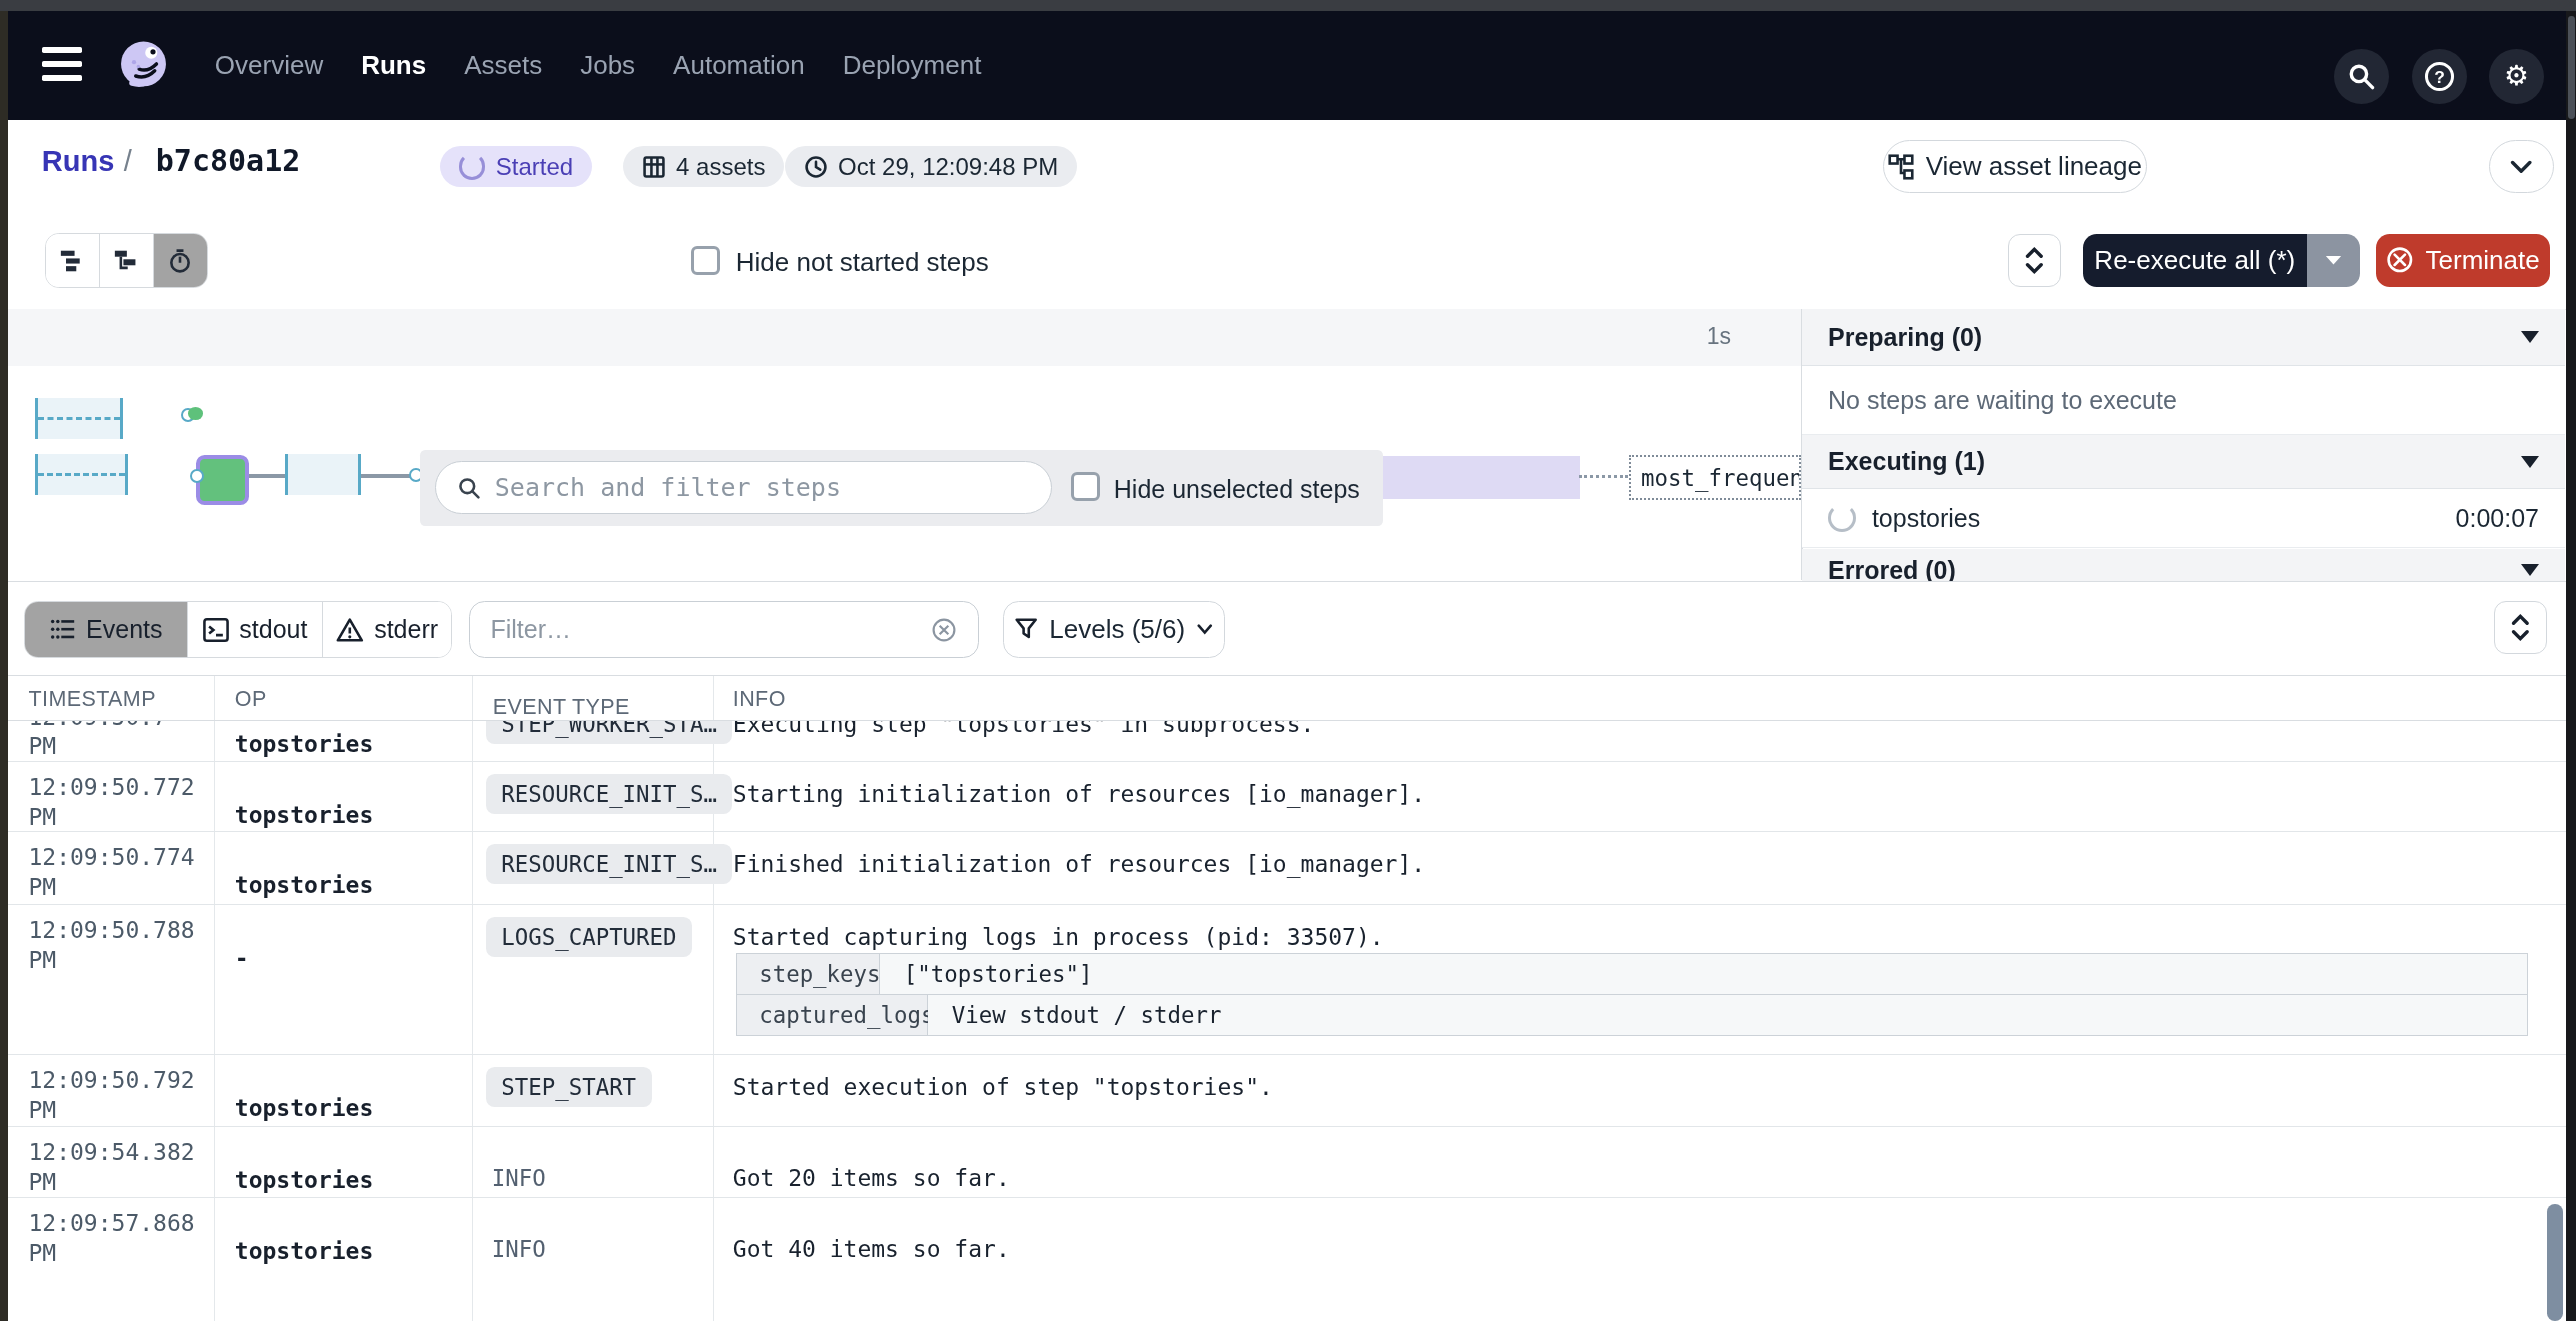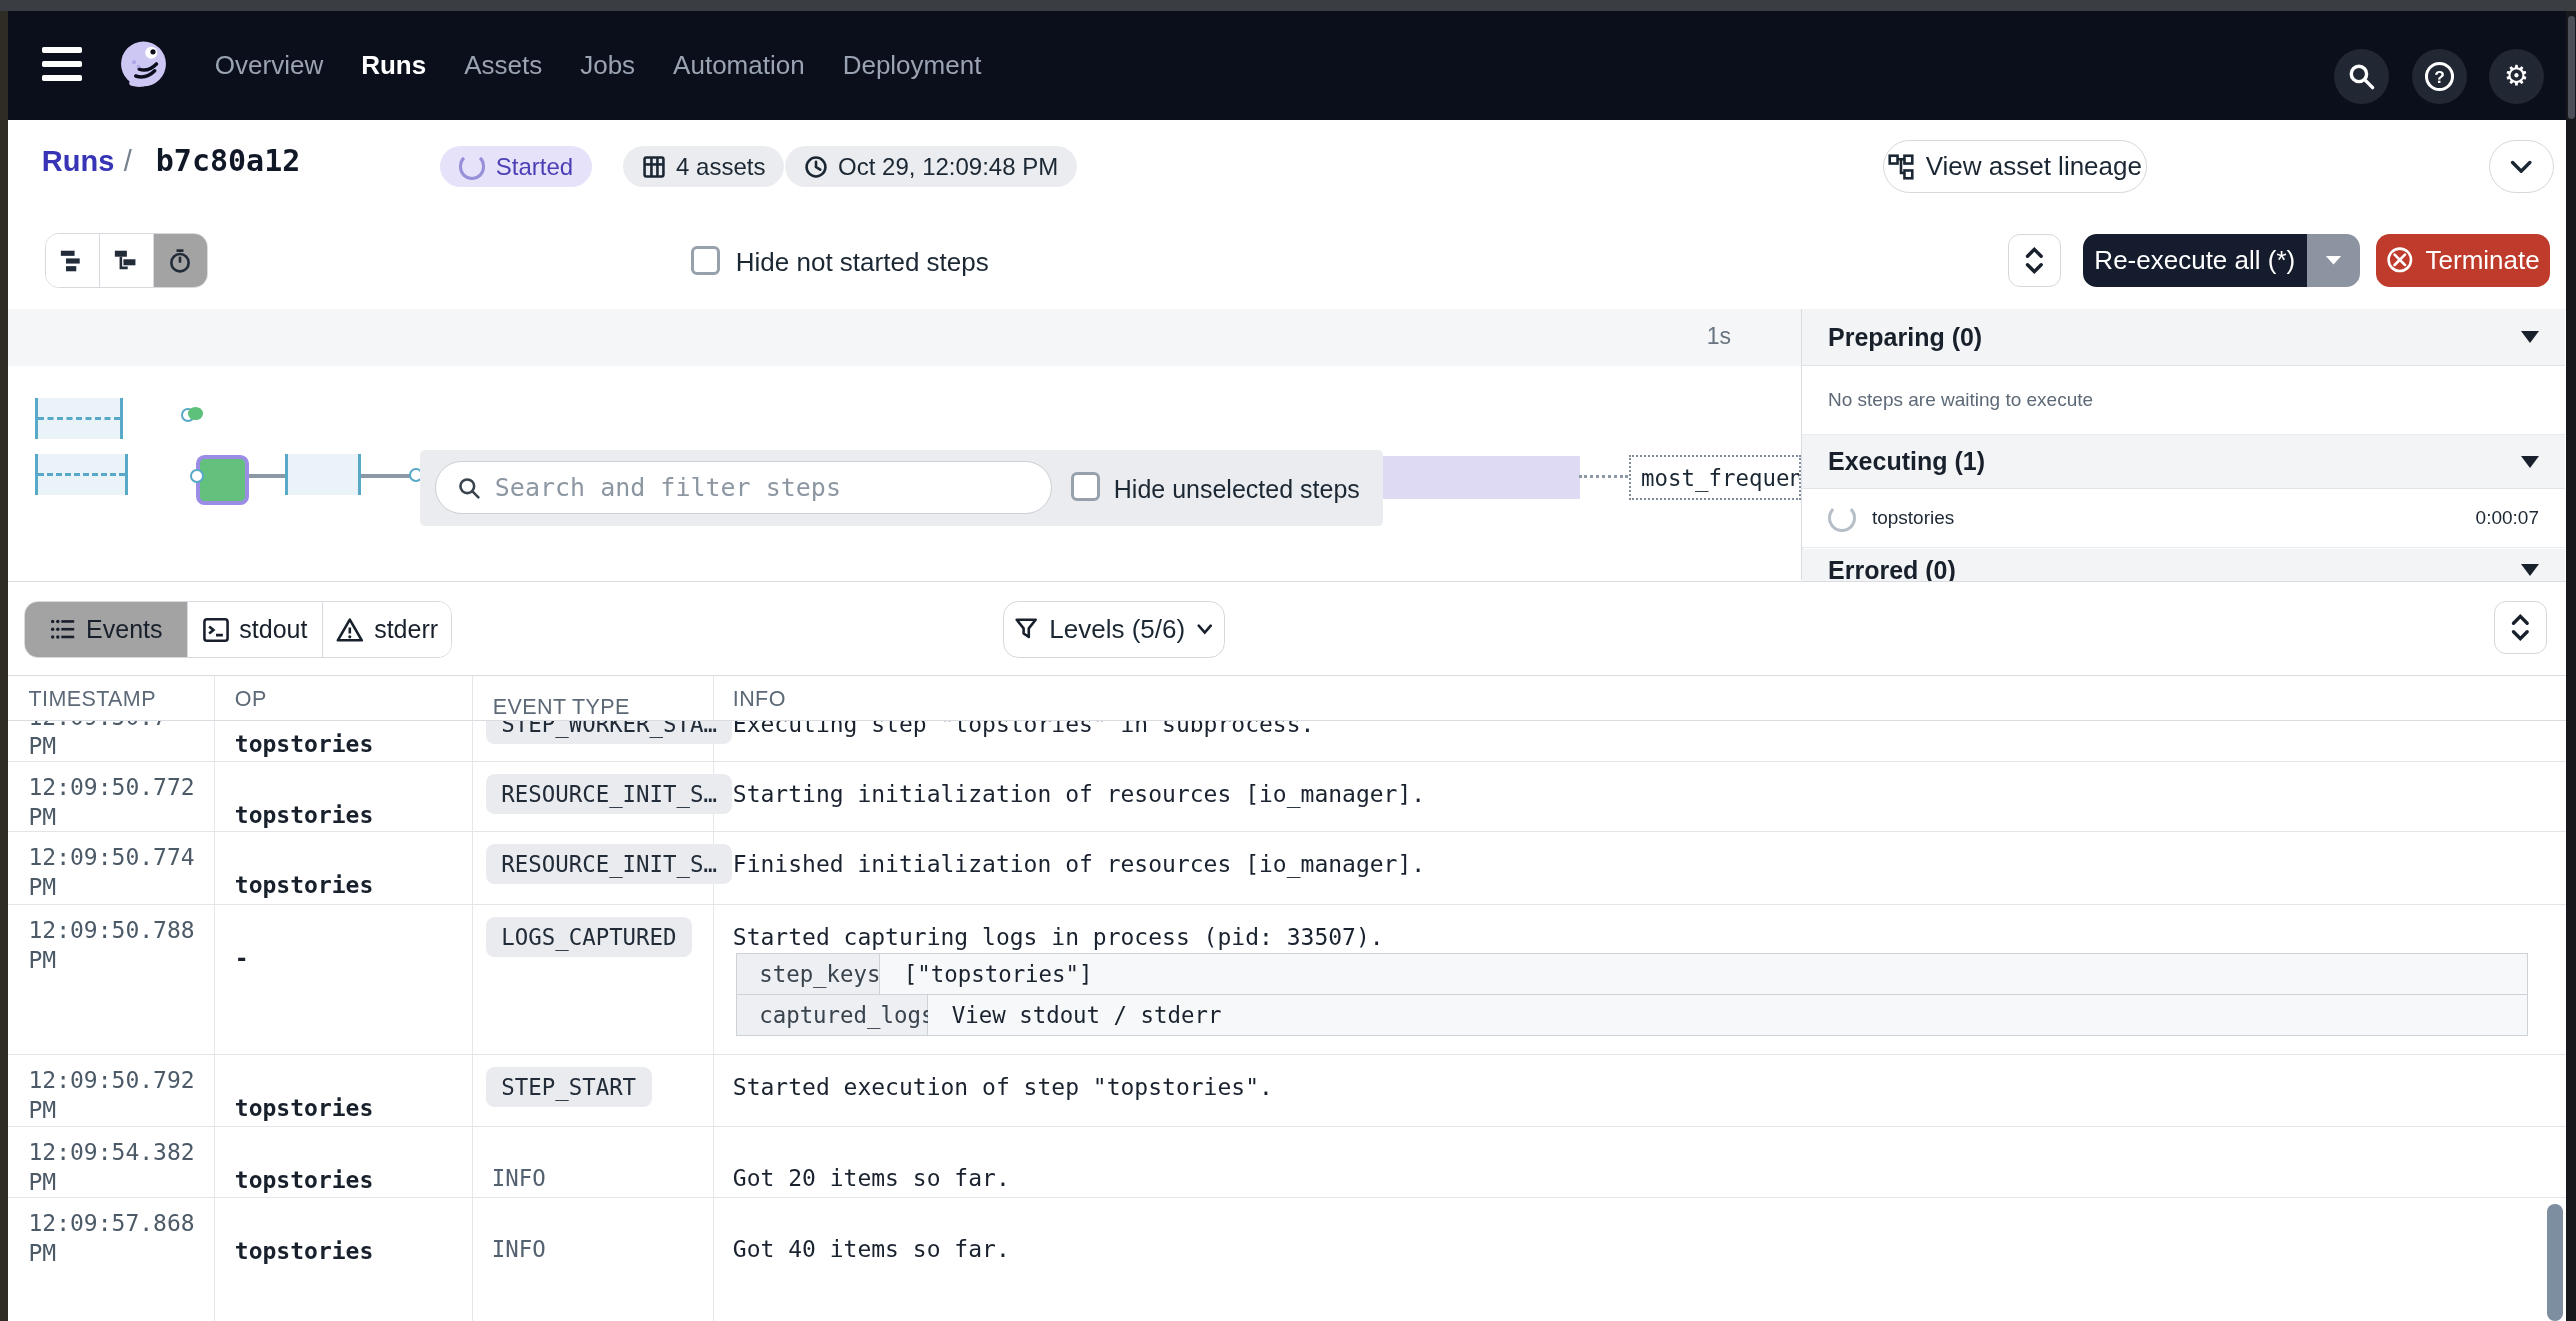--- a/index.html
+++ b/index.html
@@ -44,21 +44,21 @@
   #gantt-body{left:7.8px;top:366px;width:1793px;height:215px;background:#fff;overflow:hidden;}
   .wait-box{position:absolute;background:#eaf3f8;border-left:3.4px solid #58a9c7;border-right:3.4px solid #58a9c7;box-sizing:border-box;}
   .wait-box.dash::after{content:"";position:absolute;left:0;right:0;top:50%;margin-top:-1.7px;border-top:3.4px dashed #58a9c7;}
   .node-ring{position:absolute;width:13.8px;height:13.8px;border:2.6px solid #58a9c7;border-radius:50%;background:#fff;box-sizing:border-box;}
   #panel-sep{left:1801px;top:309px;width:1.7px;height:271px;background:#d9dde1;}
   .dotted-box{border:2.6px dotted #7f8b98;background:#fff;box-sizing:border-box;display:flex;align-items:center;overflow:hidden;}
   .round-input{display:flex;align-items:center;gap:13.8px;background:#fff;border:1.7px solid #c9cfd5;border-radius:27.6px;box-sizing:border-box;padding:0 20.7px;}
   .round-input .ph{font-size:25px;color:#8d97a2;}
   
   .panel-head{left:1802px;width:763px;background:#f3f4f6;border-bottom:1.7px solid #e0e4e8;display:flex;align-items:center;justify-content:space-between;padding:0 26px;box-sizing:border-box;font-size:25px;font-weight:bold;color:#18202c;}
-  .panel-row{left:1802px;width:763px;background:#fff;border-bottom:1.7px solid #e9ecef;display:flex;align-items:center;padding:0 26px;box-sizing:border-box;font-size:19px;}
+  .panel-row{left:1802px;width:763px;background:#fff;border-bottom:1.7px solid #e9ecef;display:flex;align-items:center;padding:0 26px;box-sizing:border-box;font-size:25px;}
   .tri{width:0;height:0;border-left:9.5px solid transparent;border-right:9.5px solid transparent;border-top:12px solid #18202c;}
   .spin-gray{width:22.4px;height:22.4px;border-radius:50%;border:3.4px solid #b6bec7;border-top-color:transparent;display:inline-block;}
   
   #section-sep{left:7.8px;top:581px;width:2558px;height:1.7px;background:#d9dde1;}
   #tabs-row{left:7.8px;top:582px;width:2558px;height:93px;background:#fff;}
   
   #events-table{left:7.8px;top:675px;width:2558px;height:646px;background:#fff;border-top:1.7px solid #d9dde1;}
   .colsep{position:absolute;top:0;bottom:0;width:1.7px;background:#e4e8eb;}
   .thead{position:relative;height:44px;border-bottom:1.7px solid #d9dde1;}
   .th{position:absolute;top:11.2px;font-size:21.5px;color:#5d6977;letter-spacing:0.4px;}
@@ -314,20 +314,27 @@
         <span>
           <svg width="27.6" height="24" viewBox="0 0 32 28">
             <path d="M16 2 L30 26 H2 Z" stroke="#18202c" stroke-width="3" fill="none" stroke-linejoin="round"></path>
             <line x1="16" y1="11" x2="16" y2="18" stroke="#18202c" stroke-width="3"></line>
             <circle cx="16" cy="22" r="1.8" fill="#18202c"></circle>
           </svg>
         </span>
         <span>stderr</span>
       </div>
     </div>
+  <div class="round-input abs" style="left:461px;top:19px;width:510px;height:57px;border-radius:15.5px;">
+    <span class="ph" style="flex:1;">Filter…</span>
+    <svg width="26" height="26" viewBox="0 0 30 30">
+        <circle cx="15" cy="15" r="12" stroke="#8b95a1" stroke-width="2.5" fill="none"></circle>
+        <path d="M10 10 l10 10 M20 10 l-10 10" stroke="#8b95a1" stroke-width="2.5"></path>
+      </svg>
+  </div>
   <div class="btn abs" style="left:995px;top:19px;width:222px;height:57px;border-radius:15.5px;">
     <svg width="22.4" height="22.4" viewBox="0 0 26 26">
         <path d="M2 2 h22 l-8 10 v10 l-6 -4 v-6 z" stroke="#18202c" stroke-width="3" fill="none" stroke-linejoin="round"></path>
       </svg>
     <span>Levels (5/6)</span>
     <svg width="15.5" height="10.3" viewBox="0 0 18 12">
         <path d="M2 2 l7 8 7-8" stroke="#18202c" stroke-width="3" fill="none" stroke-linecap="round"></path>
       </svg>
   </div>
   <div class="btn abs" style="left:2486px;top:19px;width:53px;height:53px;border-radius:12px;">

